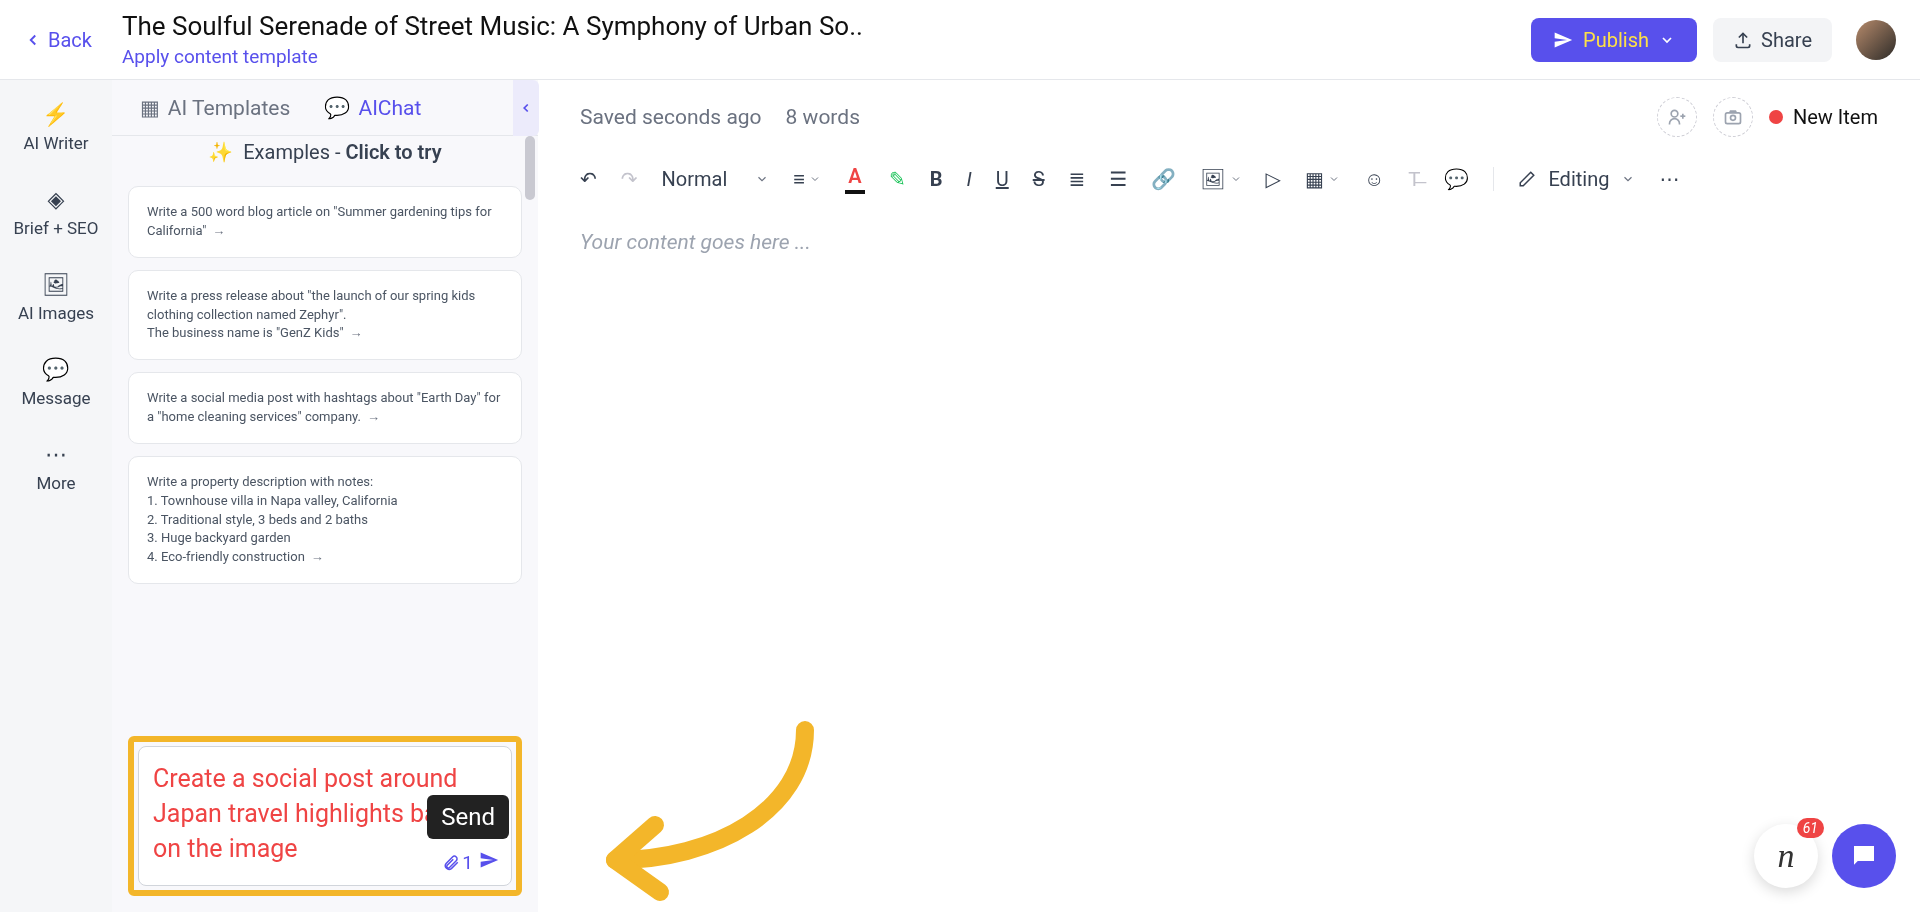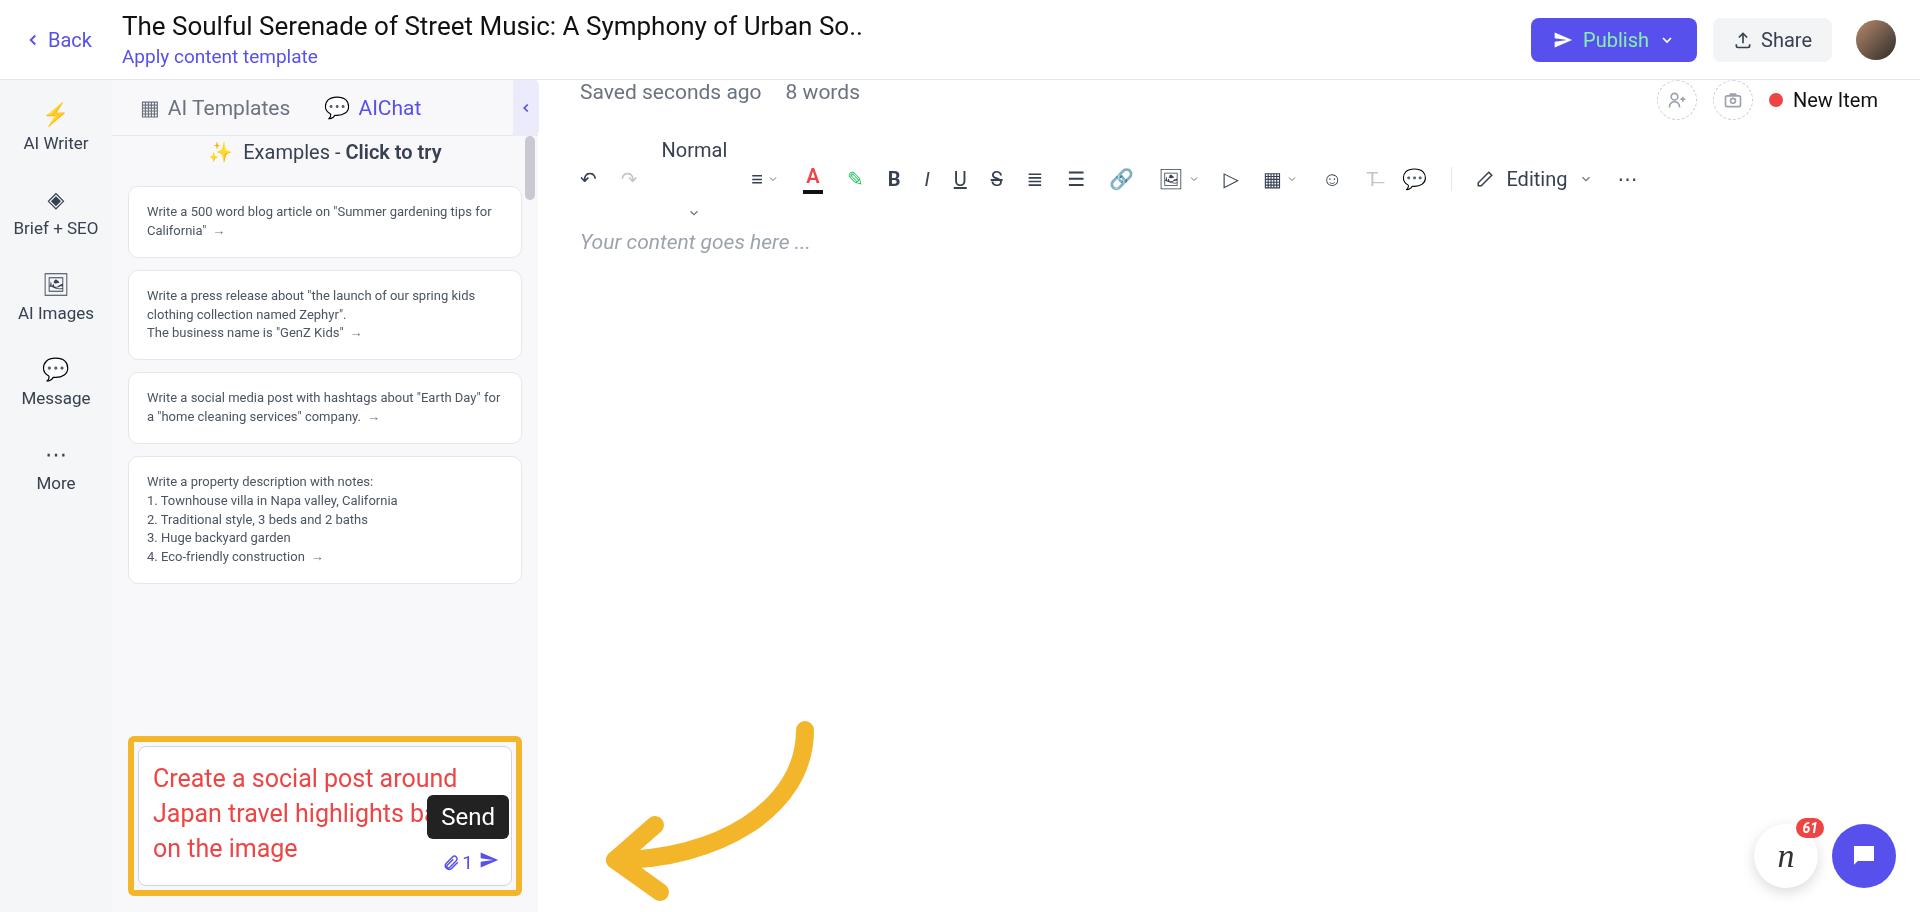--- a/index.html
+++ b/index.html
@@ -5,21 +5,21 @@
 * { margin:0; padding:0; box-sizing:border-box; font-family:-apple-system,BlinkMacSystemFont,"Segoe UI",Roboto,sans-serif; }
 body { background:#fff; color:#111; width:1920px; height:912px; overflow:hidden; position:relative; }
 
 
 .topbar { height:80px; border-bottom:1px solid #e5e7eb; display:flex; align-items:center; padding:0 24px; }
 .back { display:flex; align-items:center; gap:6px; color:#5850ec; font-size:20px; cursor:pointer; margin-right:30px;}
 .title-wrap { flex:1; }
 .doc-title { font-size:26px; color:#111; font-weight:400; }
 .apply-template { color:#5850ec; font-size:19px; margin-top:4px; cursor:pointer; }
 .top-actions { display:flex; align-items:center; gap:16px; }
-.btn-publish { background:#5850ec; color:#86efac; border-radius:8px; padding:10px 22px; font-size:20px; display:flex; align-items:center; gap:10px; border:none; cursor:pointer;}
+.btn-publish { background:#5850ec; color:#fde047; border-radius:8px; padding:10px 22px; font-size:20px; display:flex; align-items:center; gap:10px; border:none; cursor:pointer;}
 .btn-share { background:#f3f4f6; color:#374151; border-radius:8px; padding:10px 20px; font-size:20px; display:flex; align-items:center; gap:8px; border:none; cursor:pointer;}
 .avatar { width:40px; height:40px; border-radius:50%; background:linear-gradient(135deg,#b78b6c,#2d2b28); margin-left:8px; }
 
 
 .leftrail { position:absolute; top:80px; left:0; width:112px; height:832px; background:#f5f6f8; display:flex; flex-direction:column; align-items:center; padding-top:22px; gap:34px;}
 .rail-item { display:flex; flex-direction:column; align-items:center; gap:6px; color:#374151; font-size:17px; cursor:pointer;}
 .rail-icon { font-size:22px; }
 
 
 .sidepanel { position:absolute; top:80px; left:112px; width:426px; height:832px; background:#f8f8fb; display:flex; flex-direction:column; }
@@ -36,48 +36,48 @@
 .chat-input-wrap { padding:0 16px 16px; }
 .chat-input-frame { border:6px solid #f3b62a; border-radius:6px; padding:4px; }
 .chat-input-box { background:#fff; border:1px solid #d1d5db; border-radius:8px; padding:14px 14px 10px 14px; position:relative; height:140px;}
 .chat-text { font-size:25px; color:#ef4444; line-height:1.4; }
 .chat-bottom { position:absolute; bottom:10px; right:12px; display:flex; align-items:center; gap:6px; color:#5850ec; font-size:19px;}
 .tooltip { position:absolute; bottom:46px; right:2px; background:#222; color:#fff; font-size:24px; padding:8px 14px; border-radius:6px; }
 .tooltip:after { content:""; position:absolute; bottom:-7px; left:50%; transform:translateX(-50%); border:7px solid transparent; border-top-color:#222;}
 
 
 .editor { position:absolute; top:80px; left:538px; right:0; height:832px; background:#fff; }
-.editor-header { display:flex; align-items:flex-start; height:74px; padding:0 42px;}
+.editor-header { display:flex; align-items:center; height:74px; padding:0 42px;}
 .saved-row { display:flex; align-items:center; gap:24px; color:#6b7280; font-size:21px; flex:1;}
 .editor-right { display:flex; align-items:center; gap:16px;}
 .circle-btn { width:40px; height:40px; border-radius:50%; border:1.5px dashed #cfcfd6; display:flex; align-items:center; justify-content:center; color:#9ca3af; cursor:pointer;}
 .newitem { display:flex; align-items:center; gap:10px; font-size:20px; color:#111; cursor:pointer;}
 .dot-red { width:14px; height:14px; border-radius:50%; background:#ef4444;}
 
 
 .toolbar { display:flex; align-items:center; gap:24px; padding:0 42px; height:50px; color:#374151;}
 .tb-sep{ width:1px; height:24px; background:#e5e7eb;}
-.tb-select { display:flex; align-items:center; gap:44px; font-size:20px; color:#374151;flex-direction:column;}
+.tb-select { display:flex; align-items:center; gap:28px; font-size:20px; color:#374151;}
 .tb-icon { font-size:20px; color:#374151; cursor:pointer; }
 .tb-icon.muted { color:#c3c3cc; }
 .tcolor { display:flex; flex-direction:column; align-items:center; }
 .tcolor .bar { width:20px; height:4px; background:#111; margin-top:2px;}
 .editing-pill { display:flex; align-items:center; gap:12px; font-size:20px; color:#374151; }
 
 
 .editor-body { padding:26px 42px; }
 .placeholder { color:#9ca3af; font-size:21px; font-style:italic;}
 
 
 .anno-arrow-svg { position:absolute; left:555px; top:720px; width:300px; height:200px; pointer-events:none; }
 
 
 .help-n { position:absolute; right:102px; bottom:24px; width:64px; height:64px; border-radius:50%; background:#fff; box-shadow:0 4px 14px rgba(0,0,0,.15); display:flex; align-items:center; justify-content:center; font-family:Georgia,serif; font-style:italic; font-size:34px; color:#333; }
 .chat-fab { position:absolute; right:24px; bottom:24px; width:64px; height:64px; border-radius:50%; background:#5850ec; display:flex; align-items:center; justify-content:center; color:#fff;}
-.badge { position:absolute; top:-6px; right:-6px; background:#ef4444; color:#fff; border-radius:12px; font-size:14px; padding:2px 6px; font-weight:700;}
+.badge { position:absolute; top:-6px; right:-6px; background:#ef4444; color:#fff; border-radius:12px; font-size:14px; padding:2px 6px; font-weight:400;}
 </style>
 </head>
 <body>
 
 <div class="topbar">
   <div class="back">
     <svg width="18" height="18" viewBox="0 0 24 24" fill="none" stroke="#5850ec" stroke-width="2.5">
         <polyline points="15 18 9 12 15 6"></polyline>
       </svg>
     <span>Back</span>

